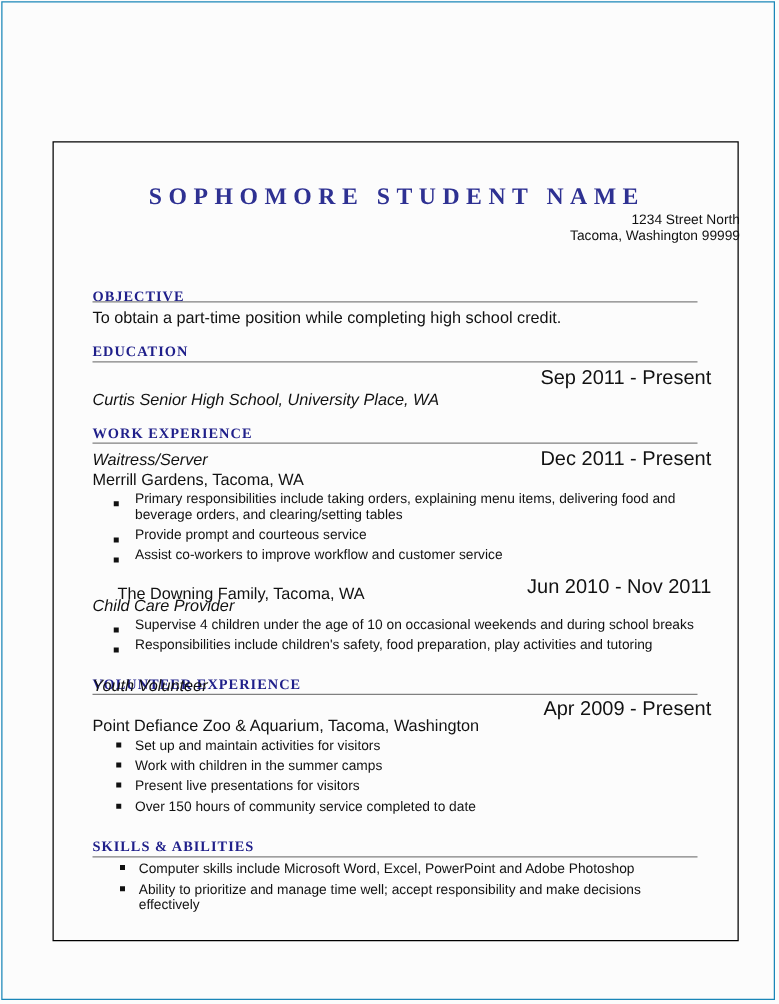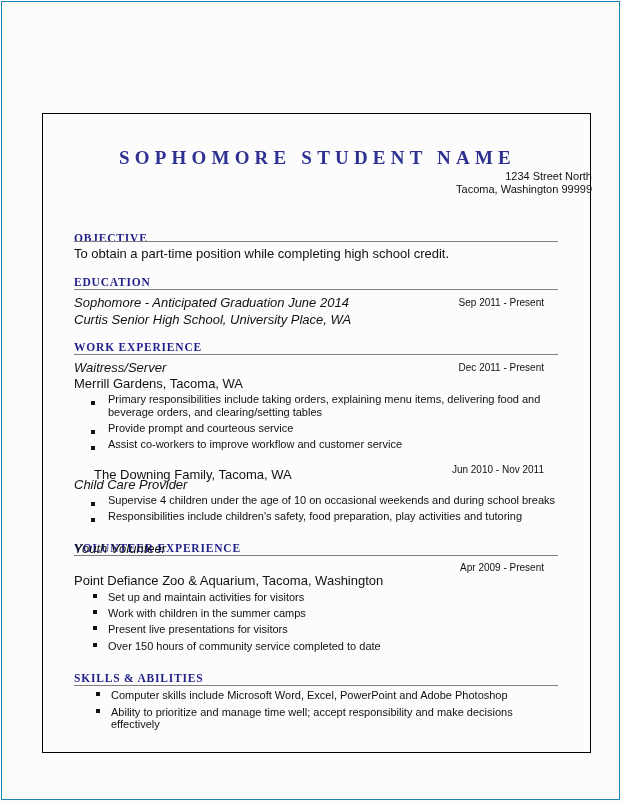--- a/index.html
+++ b/index.html
@@ -65,23 +65,23 @@
       height: 0;
       border-top: 1.5px solid #808080;
     }
     .txt {
       font-size: 13px;
       line-height: 13px;
       color: #111;
     }
     .italic { font-style: italic; }
     .date {
-      right: 46px;
+      right: 21px;
       text-align: center;
-      font-size: 10px;
+      font-size: 16px;
       line-height: 13px;
     }
     .bullet-row {
       position: absolute;
       left: 48px;
       font-size: 11px;
       line-height: 13px;
       white-space: nowrap;
     }
     .bullet-row .txt-wrap {
@@ -112,21 +112,20 @@
   <div class="abs name">SOPHOMORE STUDENT NAME</div>
   <div class="abs contact-line" style="top:56px;">1234 Street North</div>
   <div class="abs contact-line" style="top:69px;">Tacoma, Washington 99999</div>
 
   <div class="abs sec-title" style="top:102px;margin-top:16px;">OBJECTIVE</div>
   <div class="sec-rule" style="top:127px;"></div>
   <div class="abs txt" style="left:31px; top:133px;">To obtain a part-time position while completing high school credit.</div>
 
   <div class="abs sec-title" style="top:162px;">EDUCATION</div>
   <div class="sec-rule" style="top:175px;"></div>
-  <div class="abs txt italic" style="left:31px; top:182px;">Sophomore - Anticipated  Graduation June 2014</div>
   <div class="abs date" style="top:182px;">Sep 2011 - Present</div>
   <div class="abs txt" style="left:31px; top:199px;font-style:italic;">Curtis Senior High School, University Place, WA</div>
 
   <div class="abs sec-title" style="top:227px;">WORK EXPERIENCE</div>
   <div class="sec-rule" style="top:240px;"></div>
 
   <div class="abs txt italic" style="left:31px; top:247px;">Waitress/Server</div>
   <div class="abs date" style="top:247px;">Dec 2011  - Present</div>
   <div class="abs txt" style="left:31px; top:263px;">Merrill Gardens, Tacoma, WA</div>
 

